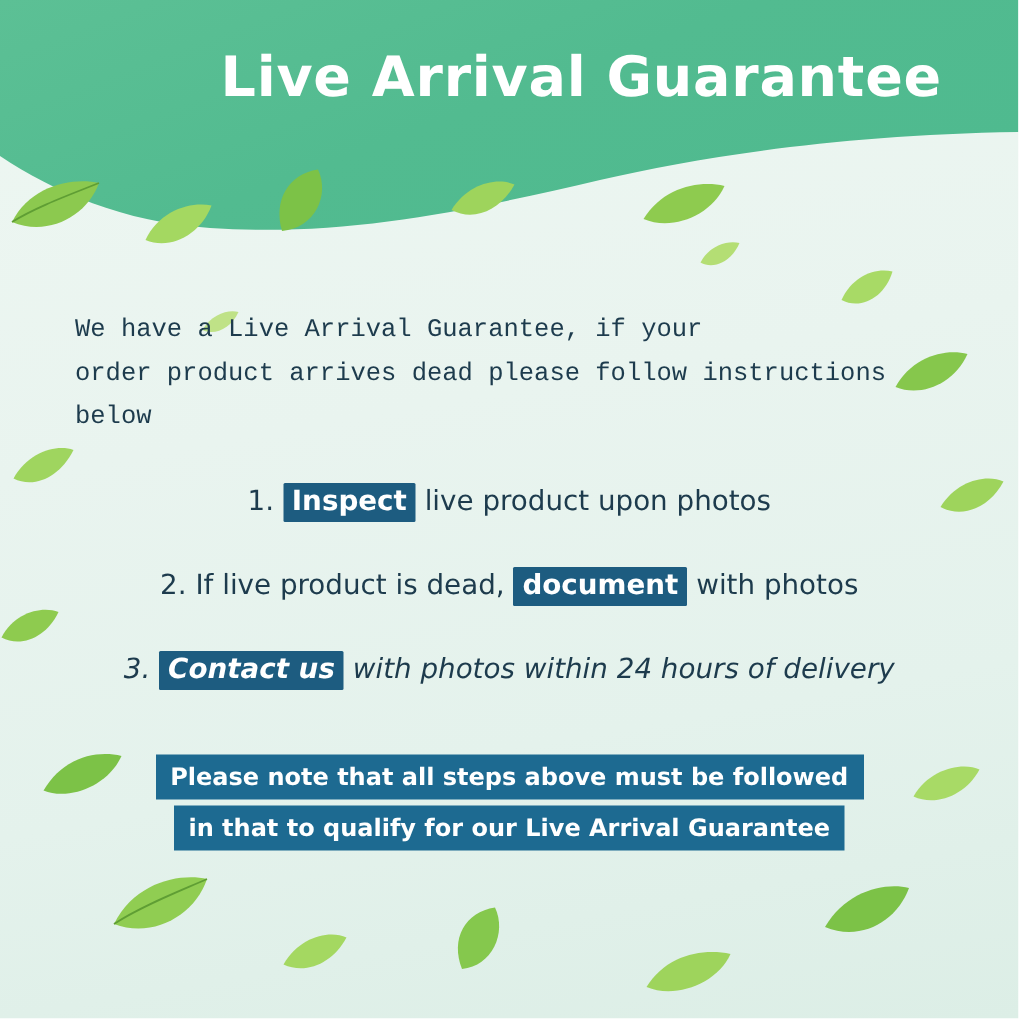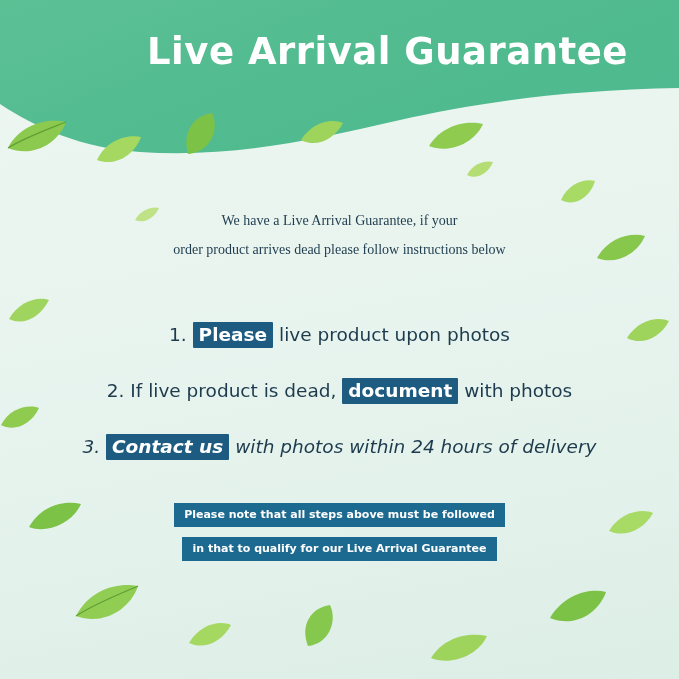--- a/index.html
+++ b/index.html
@@ -55,25 +55,25 @@
     width: 679px;
     height: 679px;
     z-index: 4;
   }
 
   .intro {
     position: absolute;
     left: 50px;
     top: 206px;
     width: 579px;
-    text-align: center;
+    text-align: left;
     color: #1d3b4d;
-    font-size: 14px;
+    font-size: 17px;
     line-height: 29px;
-    font-family: Liberation Serif, serif;
+    font-family: Liberation Mono, monospace;
   }
 
   .step {
     position: absolute;
     width: 679px;
     left: 0;
     text-align: center;
     color: #1d3b4d;
     font-size: 18.5px;
     font-family: "DejaVu Sans", sans-serif;
@@ -96,21 +96,21 @@
     left: 0;
     width: 679px;
     text-align: center;
   }
   .note-1 { top: 503px; }
   .note-2 { top: 537px; }
   .note span {
     display: inline-block;
     background: #1d6a91;
     color: #ffffff;
-    font-size: 11px;
+    font-size: 16px;
     font-weight: bold;
     padding: 5px 10px 6px 10px;
     font-family: "DejaVu Sans", sans-serif;
   }
 
   
   .leaf {
     position: absolute;
     z-index: 3;
   }
@@ -238,21 +238,21 @@
 
     <div class="header-title">Live Arrival Guarantee</div>
 
     <div class="intro">
       <div>We have a Live Arrival Guarantee, if your</div>
       <div>order product arrives dead please follow instructions below</div>
     </div>
 
     <div class="step step-1">
       <span>1.</span>
-      <span class="hl">Please</span>
+      <span class="hl">Inspect</span>
       <span>live product upon photos</span>
     </div>
 
     <div class="step step-2">
       <span>2.</span>
       <span>If live product is dead,</span>
       <span class="hl">document</span>
       <span>with photos</span>
     </div>
 

